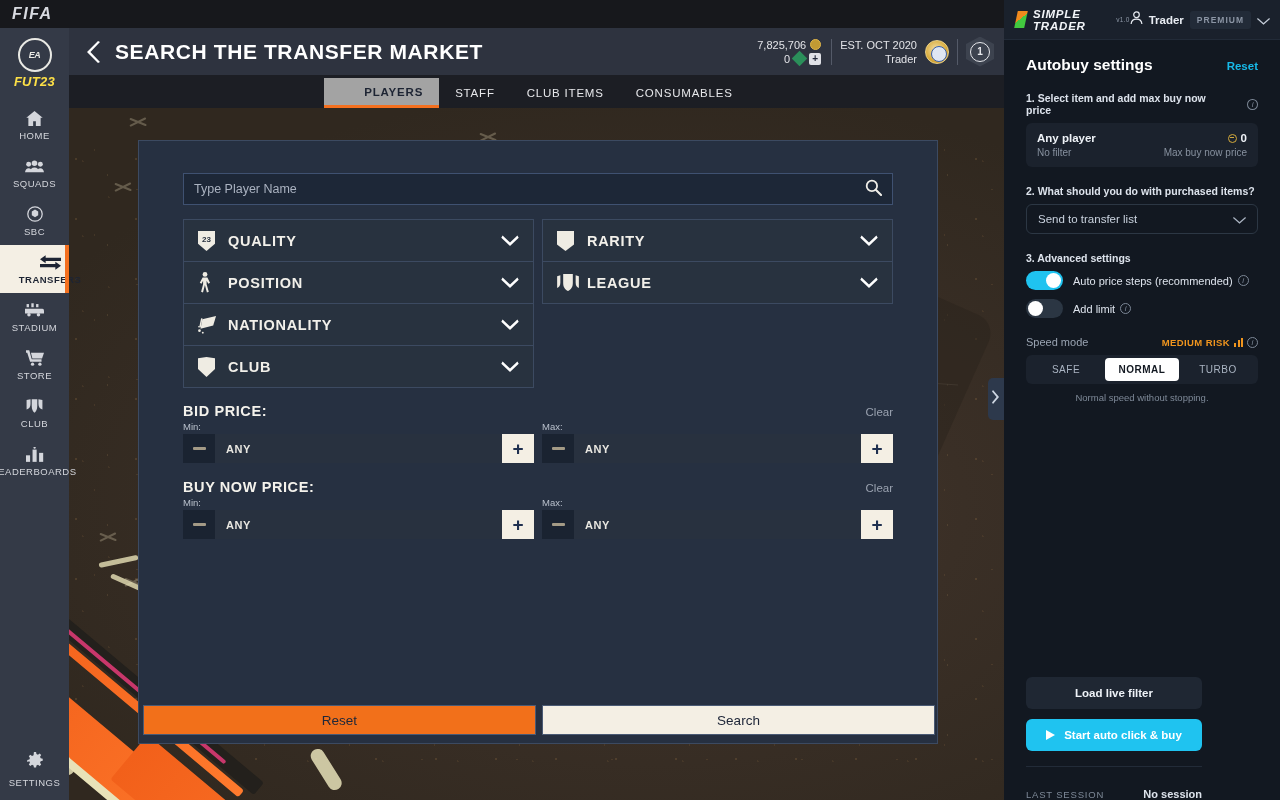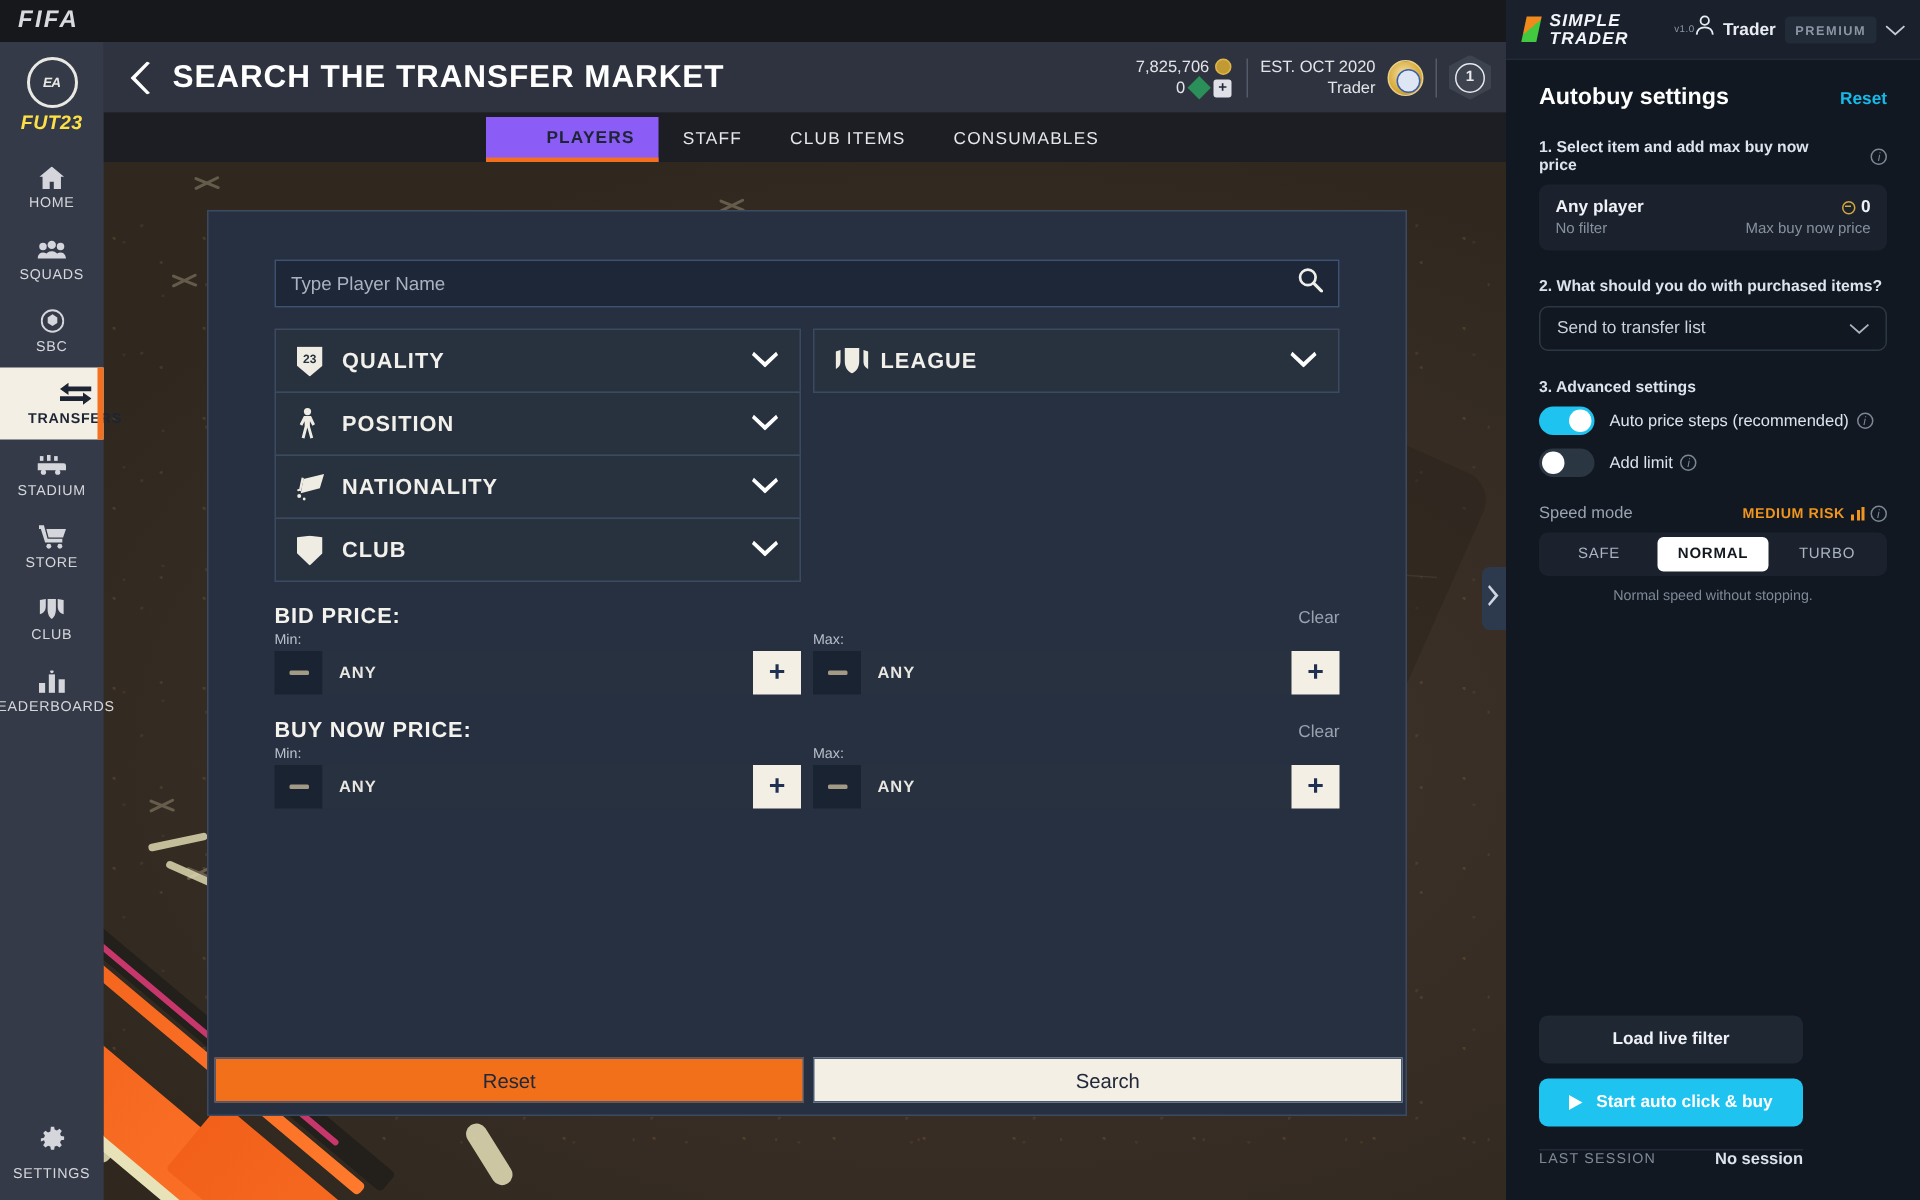--- a/index.html
+++ b/index.html
@@ -171,21 +171,21 @@
     position: absolute; left: 69px; top: 75px; width: 935px; height: 33px;
     background: #1c1e24; display: flex; align-items: flex-end;
     justify-content: center; z-index: 4;
   }
   .tab {
     padding: 6px 16px 6px; font-size: 11.5px; letter-spacing: .8px;
     color: #e6e7ea; cursor: pointer; text-transform: uppercase;
     height: 30px; display:flex; align-items:center;
   }
   .tab.active {
-    background: #8b5cf6; color: #1d2433; font-weight: bold;
+    background: #a3a3a3; color: #1d2433; font-weight: bold;
     border-bottom: 3px solid #f4701f;
     padding-left: 40px;
   }
 
   
   .search-panel {
     position: absolute; left: 138px; top: 140px; width: 800px; height: 604px;
     background: #263041; border: 1px solid #3c4a61; z-index: 3;
   }
   .sp-inner { padding: 32px 44px 0; }
@@ -360,21 +360,21 @@
     height: 32px; background: #1fc3f0; border-radius: 6px; display: flex;
     align-items: center; justify-content: center; gap: 9px; font-size: 11.5px;
     color: #fff; font-weight: bold; cursor: pointer; margin-top: 10px;
   }
   .play-tri {
     width: 0; height: 0; border-left: 9px solid #fff;
     border-top: 5.5px solid transparent; border-bottom: 5.5px solid transparent;
   }
   .last-session {
     border-top: 1px solid #222b38; margin-top: 15px; height: 34px;
-    display: flex; align-items: flex-start;
+    display: flex; align-items: flex-end;
   }
   .ls-label { font-size: 9.5px; color: #7e8998; letter-spacing: .8px; }
   .ls-val { margin-left: auto; font-size: 11px; color: #dde3ec; font-weight: bold; }
 </style>
 </head>
 <body>
 
 <div id="app">
 
   <div id="fifa">
@@ -637,20 +637,33 @@
               <span class="chev">
                 <svg width="18" height="12" viewBox="0 0 18 12">
                     <path d="M1.6 1.5 9 8.4l7.4-6.9 1.3 2.2L9 12 .3 3.7z" fill="#fff"></path>
                   </svg>
               </span>
             </div>
           </div>
 
           <div class="fcol">
 
+            <div class="frow">
+              <span class="fico">
+                <svg width="17" height="20" viewBox="0 0 18 21">
+                    <path d="M0 0h18v14.2L9 21 0 14.2z" fill="#efece3"></path>
+                  </svg>
+              </span>
+              <span class="flabel">RARITY</span>
+              <span class="chev">
+                <svg width="18" height="12" viewBox="0 0 18 12">
+                    <path d="M1.6 1.5 9 8.4l7.4-6.9 1.3 2.2L9 12 .3 3.7z" fill="#fff"></path>
+                  </svg>
+              </span>
+            </div>
 
 
             <div class="frow">
               <span class="fico">
                 <svg width="22" height="17" viewBox="0 0 23 18" fill="#efece3">
                     <path d="M0 2.4 3.4 1.4v7.8C3.4 12.4 2 14 0 14.8zM23 2.4 19.6 1.4v7.8c0 3.2 1.4 4.8 3.4 5.6zM6.4 0h10.2v9.4c0 4.6-2 7-5.1 8.6-3.1-1.6-5.1-4-5.1-8.6z"></path>
                   </svg>
               </span>
               <span class="flabel">LEAGUE</span>
               <span class="chev">

